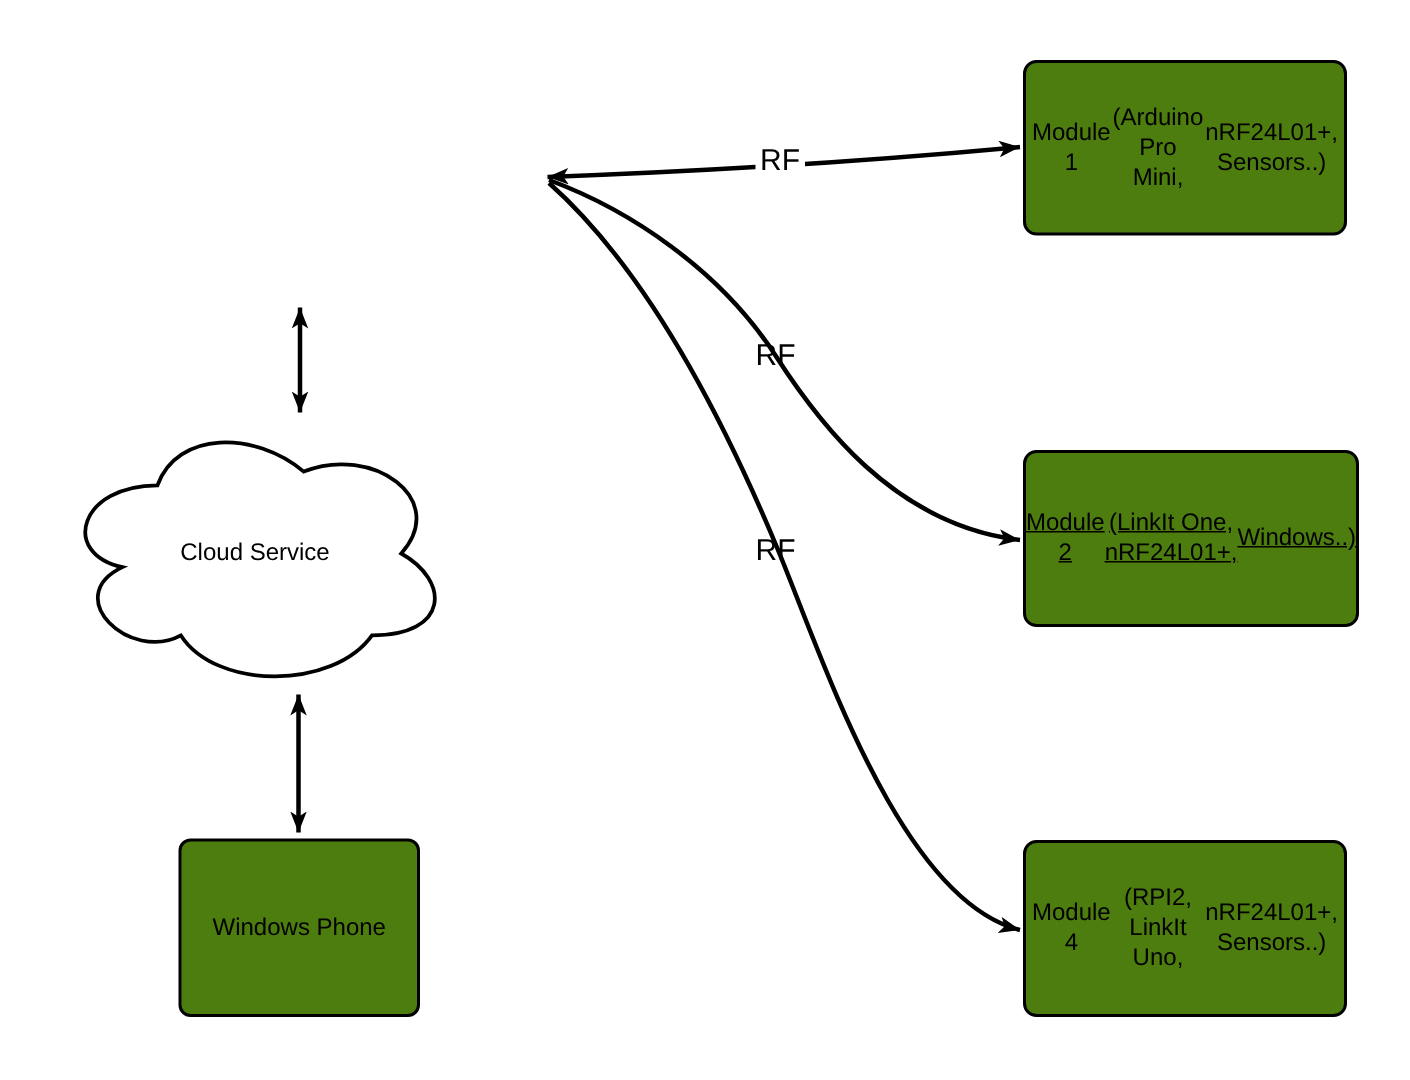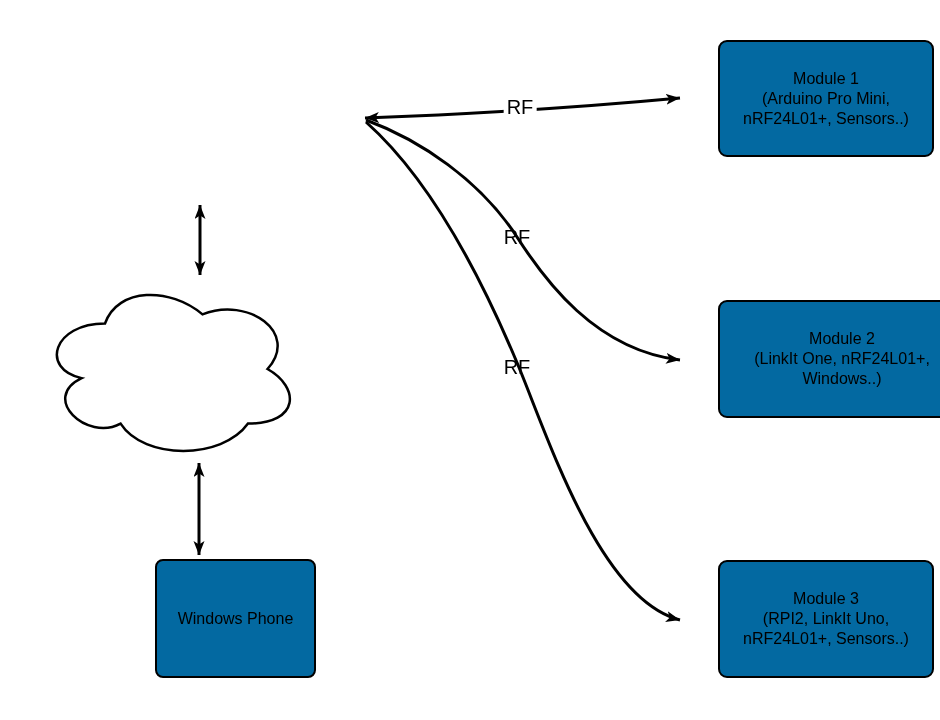--- a/index.html
+++ b/index.html
@@ -19,35 +19,34 @@
   .layer {
     position: absolute;
     left: 0;
     top: 0;
   }
   .node {
     position: absolute;
     box-sizing: border-box;
     border: 2.5px solid #000000;
     border-radius: 9px;
-    background: #0369a1;
+    background: #4d7c0f;
     display: flex;
-    flex-direction: column;
+    flex-direction: row;
     align-items: center;
     justify-content: center;
     text-align: center;
     font-size: 16px;
     line-height: 20px;
     z-index: 2;
     padding: 2px 4px;
-    margin-left: 36px;
   }
   .node-hub        { left: 40px;  top: 40px;  width: 323px; height: 160px; }
   .node-module1    { left: 682px; top: 40px;  width: 216px; height: 117px; }
-  .node-module2    { left: 682px; top: 300px; width: 248px; height: 118px; }
+  .node-module2    { left: 682px; top: 300px; width: 224px; height: 118px; text-decoration: underline; }
   .node-module3    { left: 682px; top: 560px; width: 216px; height: 118px; }
   .node-phone      { left: 119px; top: 559px; width: 161px; height: 119px; border-radius: 8px; }
   .cloud-label {
     position: absolute;
     left: 40px;
     top: 278px;
     width: 260px;
     height: 182px;
     display: flex;
     align-items: center;
@@ -97,39 +96,40 @@
     <path d="M 199 463 L 199 555" fill="none" stroke="#000000" stroke-width="3" marker-start="url(#arrowhead)" marker-end="url(#arrowhead)"></path>
 
     <path d="M 365 118 Q 530 112 680 98" fill="none" stroke="#000000" stroke-width="3" marker-start="url(#arrowhead)" marker-end="url(#arrowhead)"></path>
 
     <path d="M 366 120 C 420 140 480 180 517 237 C 544 279 595 350 680 360" fill="none" stroke="#000000" stroke-width="3" marker-end="url(#arrowhead)"></path>
 
     <path d="M 366 122 C 420 170 470 250 518 365 C 548 437 600 600 680 620" fill="none" stroke="#000000" stroke-width="3" marker-end="url(#arrowhead)"></path>
   </svg>
 
 
+  <div class="cloud-label">Cloud Service</div>
 
   <div class="node node-phone">
     <div>Windows Phone</div>
   </div>
 
   <div class="node node-module1">
     <div>Module 1</div>
     <div>(Arduino Pro Mini,</div>
     <div>nRF24L01+, Sensors..)</div>
   </div>
 
   <div class="node node-module2">
     <div>Module 2</div>
     <div>(LinkIt One, nRF24L01+,</div>
     <div>Windows..)</div>
   </div>
 
   <div class="node node-module3">
-    <div>Module 3</div>
+    <div>Module 4</div>
     <div>(RPI2, LinkIt Uno,</div>
     <div>nRF24L01+, Sensors..)</div>
   </div>
 
   <div class="edge-label bg rf1">RF</div>
   <div class="edge-label rf2">RF</div>
   <div class="edge-label rf3">RF</div>
 
 </div>
 

